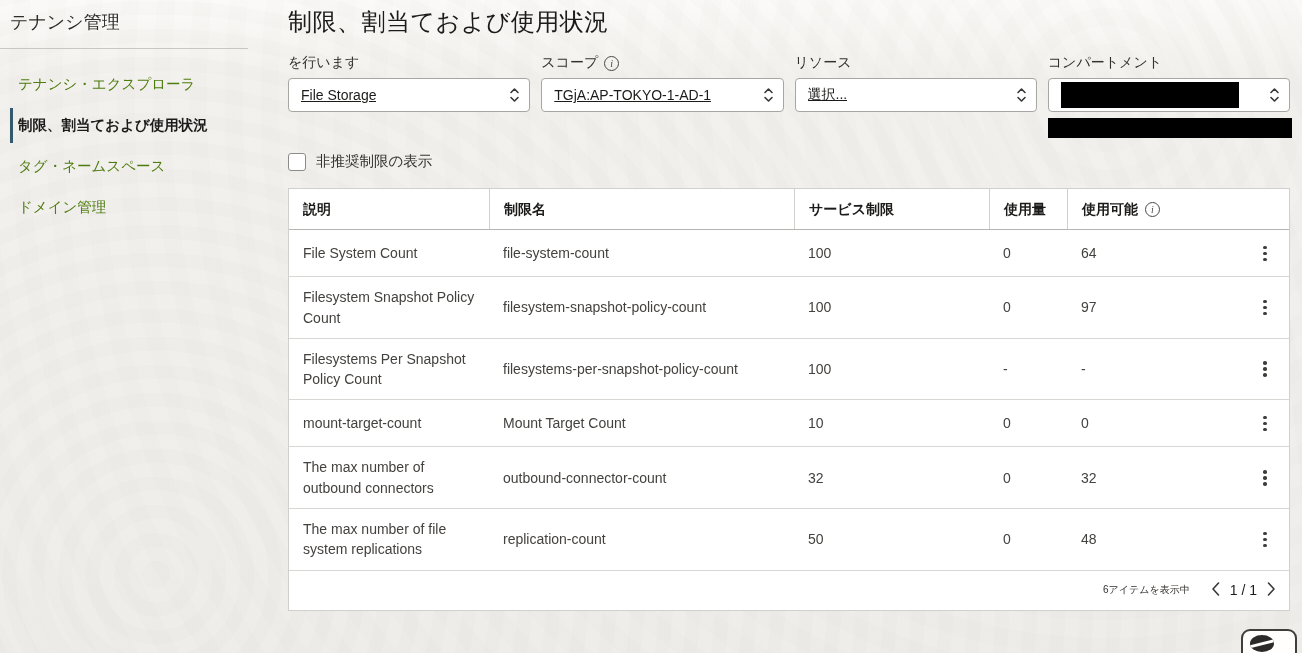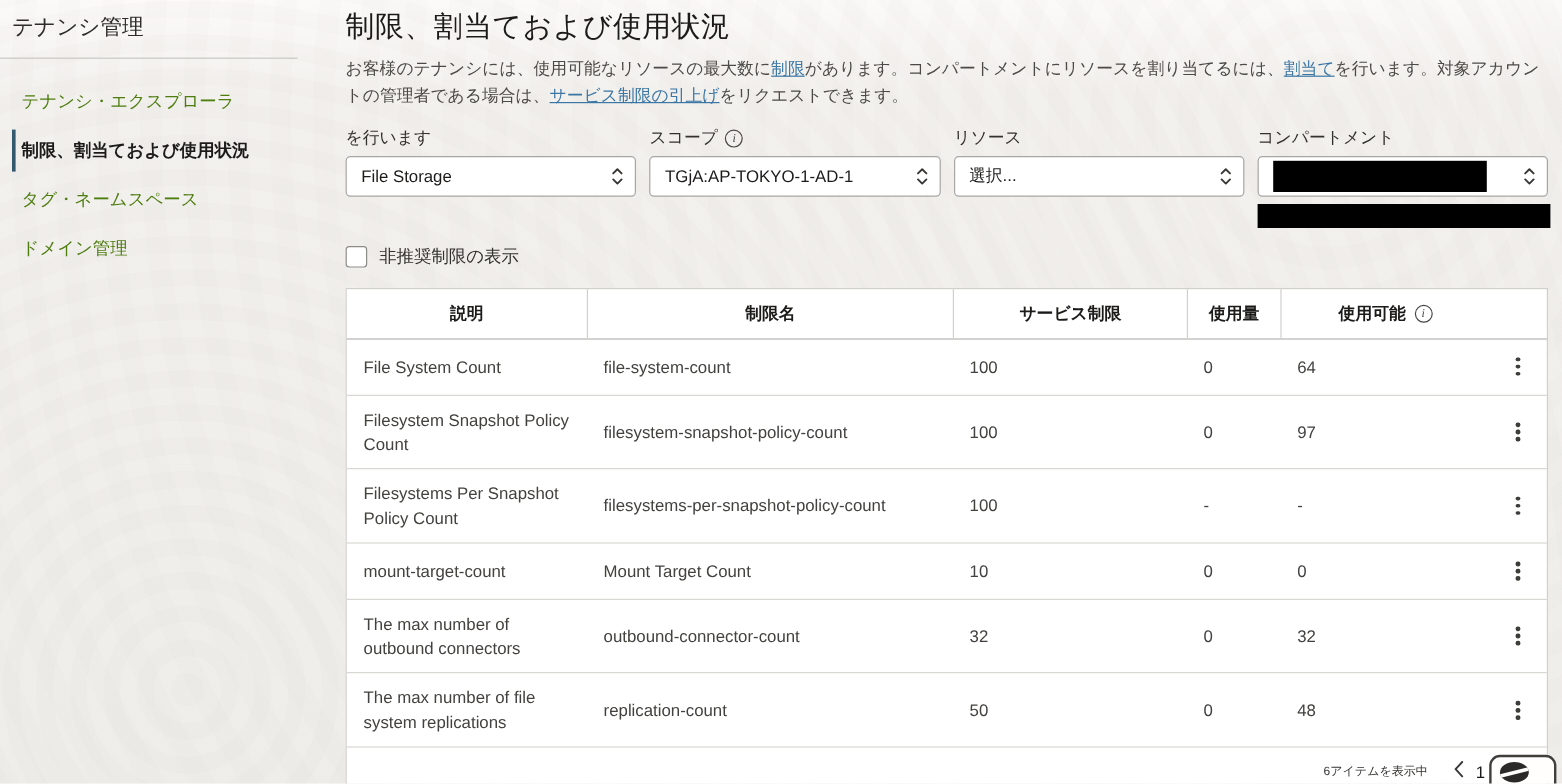--- a/index.html
+++ b/index.html
@@ -30,37 +30,37 @@
   .desc { font-size:14px; line-height:1.55; color:#4c4a47; margin-top:9px; width:1002px; }
   .desc a { color:#3b76a4; text-decoration:underline; cursor:pointer; }
 
   
   .filters { display:grid; grid-template-columns:repeat(4,1fr); gap:11px; margin-top:15px; width:1002px; }
   .filter { position:relative; }
   .filter-label { font-size:14px; color:#33312e; display:flex; align-items:center; gap:6px; height:20px; }
   .select { margin-top:5px; height:34px; background:#fff; border:1px solid #a8a6a2; border-radius:4px;
             display:flex; align-items:center; justify-content:space-between; padding:0 9px 0 12px;
             font-size:14px; color:#1c1b1a; cursor:pointer; }
-  .select-value { white-space:nowrap; overflow:hidden; }
+  .select-value { white-space:nowrap; overflow:hidden;text-decoration:underline; }
   .chevrons { display:flex; align-items:center; flex:0 0 auto; }
   .info-icon { width:15px; height:15px; border:1px solid #4a4846; border-radius:50%; display:inline-flex;
                align-items:center; justify-content:center; font:italic 10px "Liberation Serif",serif;
                color:#4a4846; cursor:pointer; }
   .redact-box { display:block; width:178px; height:26px; background:#000; }
   .redact-bar { position:absolute; left:0; top:65px; width:244px; height:20px; background:#000; }
 
   
   .checkbox-row { display:flex; align-items:center; gap:10px; margin-top:40px; font-size:14.5px; color:#33312e; }
   .checkbox { width:18px; height:18px; background:#fff; border:1px solid #8d8b87; border-radius:3px; cursor:pointer; }
 
   
   .table { margin-top:17px; width:1002px; background:#fff; border:1px solid #d2d0cd; }
   .trow { display:grid; grid-template-columns:200px 305px 195px 78px 1fr 48px; align-items:center; }
   .thead { border-bottom:1px solid #b7b5b1; }
-  .thead .cell { font-weight:bold; color:#1c1b1a; padding:10px 14px; font-size:14px; display:flex; align-items:center; gap:7px; min-height:40px;justify-content:center; }
+  .thead .cell { font-weight:bold; color:#1c1b1a; padding:10px 14px; font-size:14px; display:flex; align-items:center; gap:7px; min-height:40px; }
   .thead .cell + .cell { border-left:1px solid #d2d0cd; }
   .thead .cell.actions { border-left:none; }
   .tbody .trow { border-bottom:1px solid #d9d7d3; }
   .tbody .trow:last-child { border-bottom:none; }
   .cell { padding:10px 14px; font-size:14px; color:#44423f; line-height:1.45; }
   .cell.actions { display:flex; justify-content:center; }
   .kebab { width:26px; height:26px; display:flex; flex-direction:column; align-items:center; justify-content:center;
            gap:2.5px; cursor:pointer; background:none; border:none; }
   .kebab i { width:3.5px; height:3.5px; border-radius:50%; background:#3f3d3a; }
 
@@ -93,21 +93,20 @@
       <a class="nav-item active">制限、割当ておよび使用状況</a>
       <a class="nav-item">タグ・ネームスペース</a>
       <a class="nav-item">ドメイン管理</a>
     </nav>
   </aside>
 
   <main>
     <div class="content">
       <h1 class="page-title">制限、割当ておよび使用状況</h1>
 
-      <p class="desc"><span>お客様のテナンシには、使用可能なリソースの最大数に</span><a>制限</a><span>があります。コンパートメントにリソースを割り当てるには、</span><a>割当て</a><span>を行います。対象アカウントの管理者である場合は、</span><a>サービス制限の引上げ</a><span>をリクエストできます。</span></p>
 
       <div class="filters">
 
         <div class="filter">
           <div class="filter-label">
             <span>を行います</span>
           </div>
           <div class="select">
             <span class="select-value">File Storage</span>
             <span class="chevrons">

